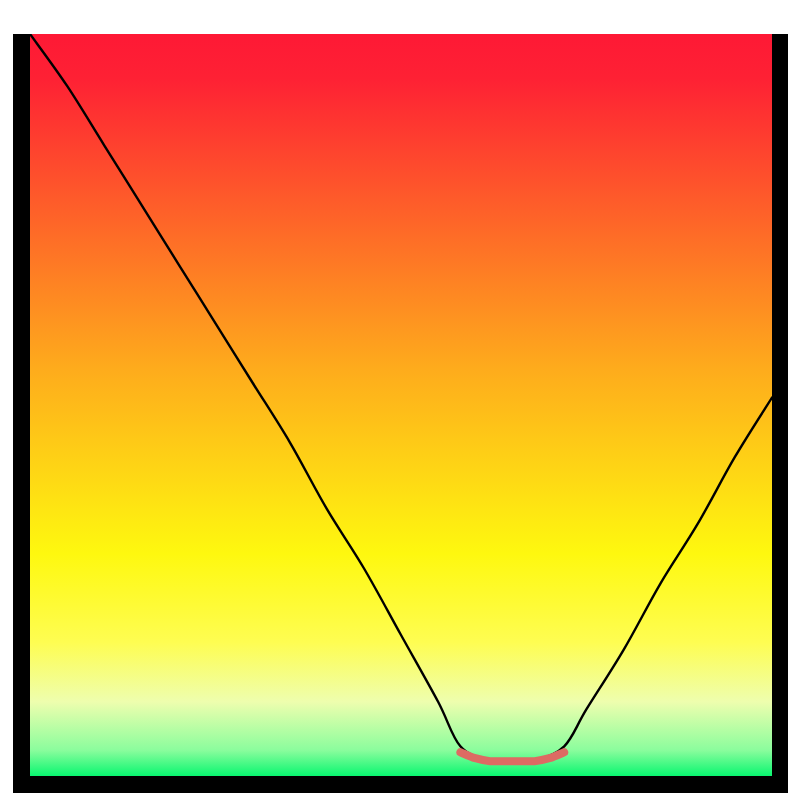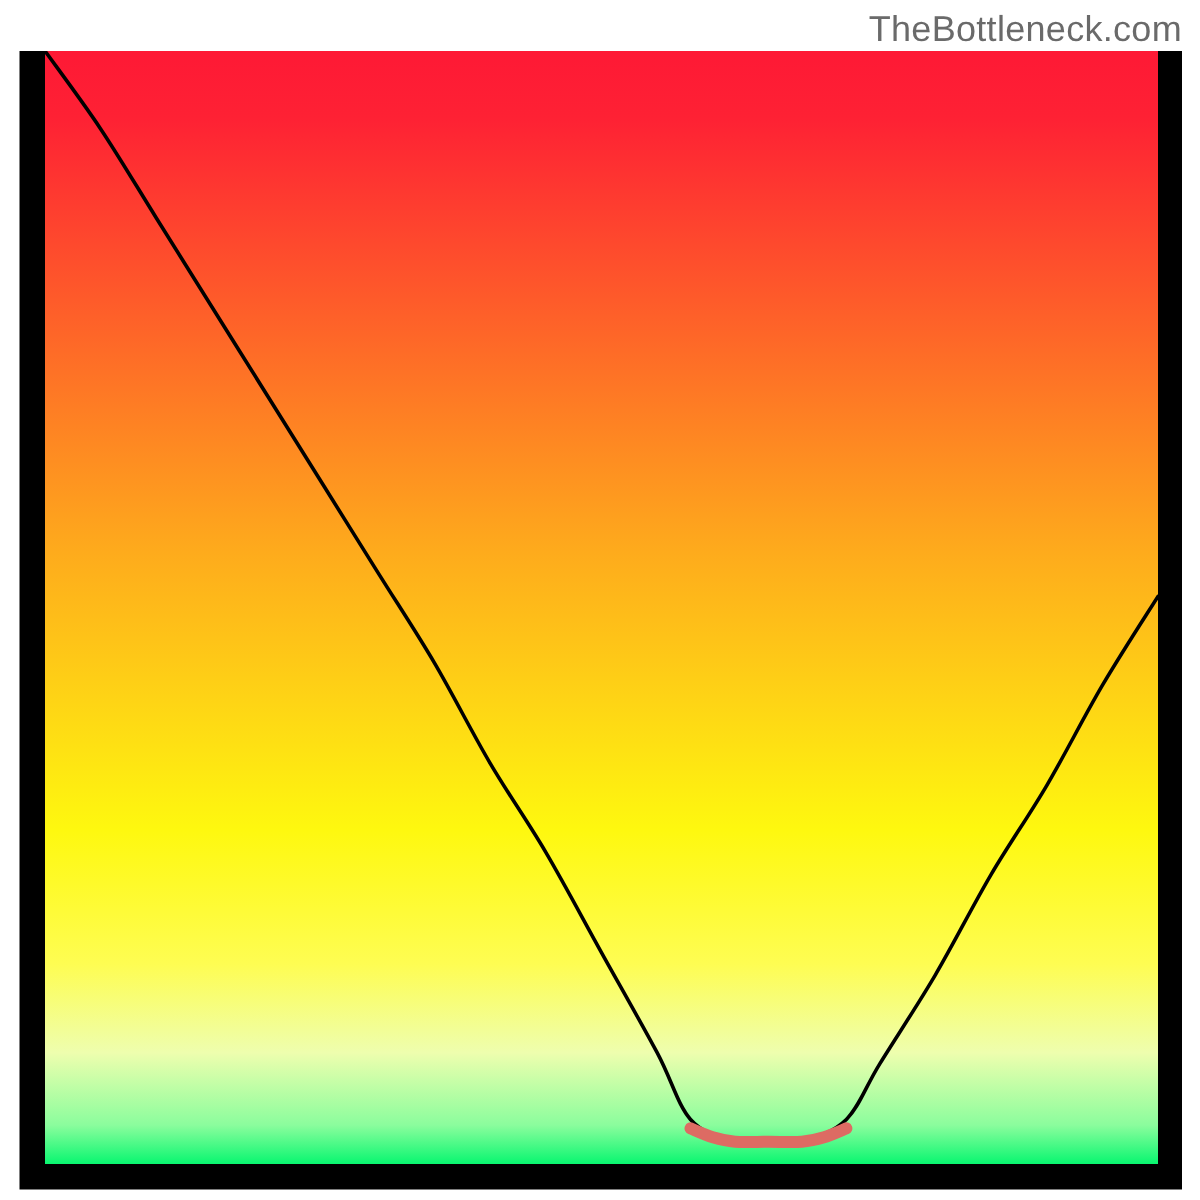--- a/index.html
+++ b/index.html
@@ -32,21 +32,20 @@
     left: 0;
     top: 0;
     width: 800px;
     height: 800px;
   }
 </style>
 </head>
 <body>
 
 <div class="wrap">
-  <div class="watermark">TheBottleneck.com</div>
   <svg class="chart" viewBox="0 0 800 800">
     <defs>
       <linearGradient id="bg-grad" x1="0" y1="0" x2="0" y2="1">
           <stop offset="0.00%" stop-color="#fe1935"></stop>
           <stop offset="6.00%" stop-color="#fe2134"></stop>
           <stop offset="45.00%" stop-color="#feab1c"></stop>
           <stop offset="70.00%" stop-color="#fef80f"></stop>
           <stop offset="82.00%" stop-color="#fefd52"></stop>
           <stop offset="90.00%" stop-color="#eefeae"></stop>
           <stop offset="96.50%" stop-color="#8bfd9d"></stop>

